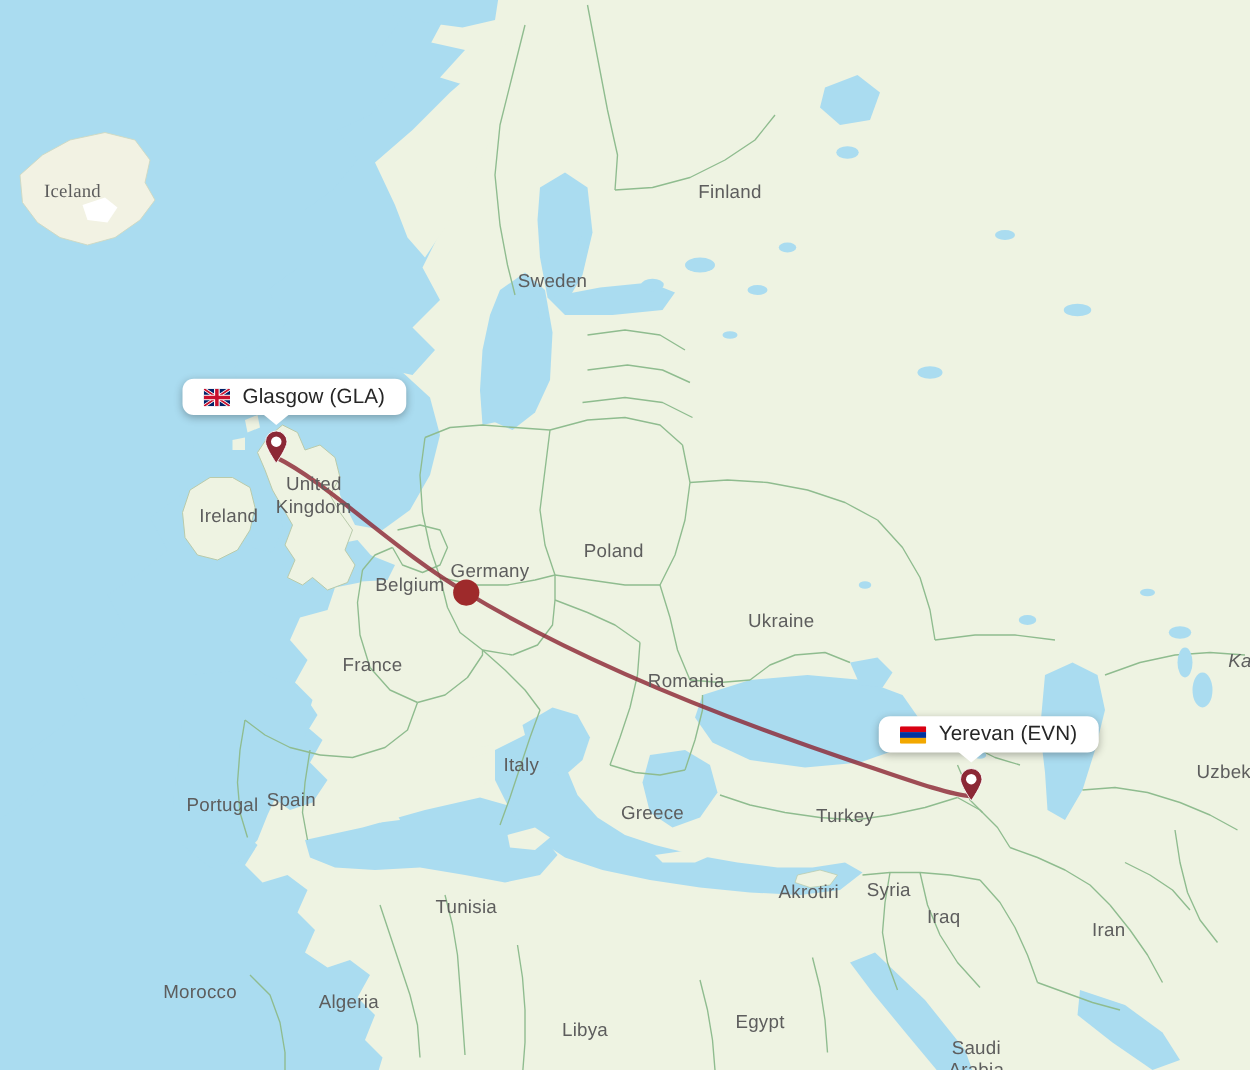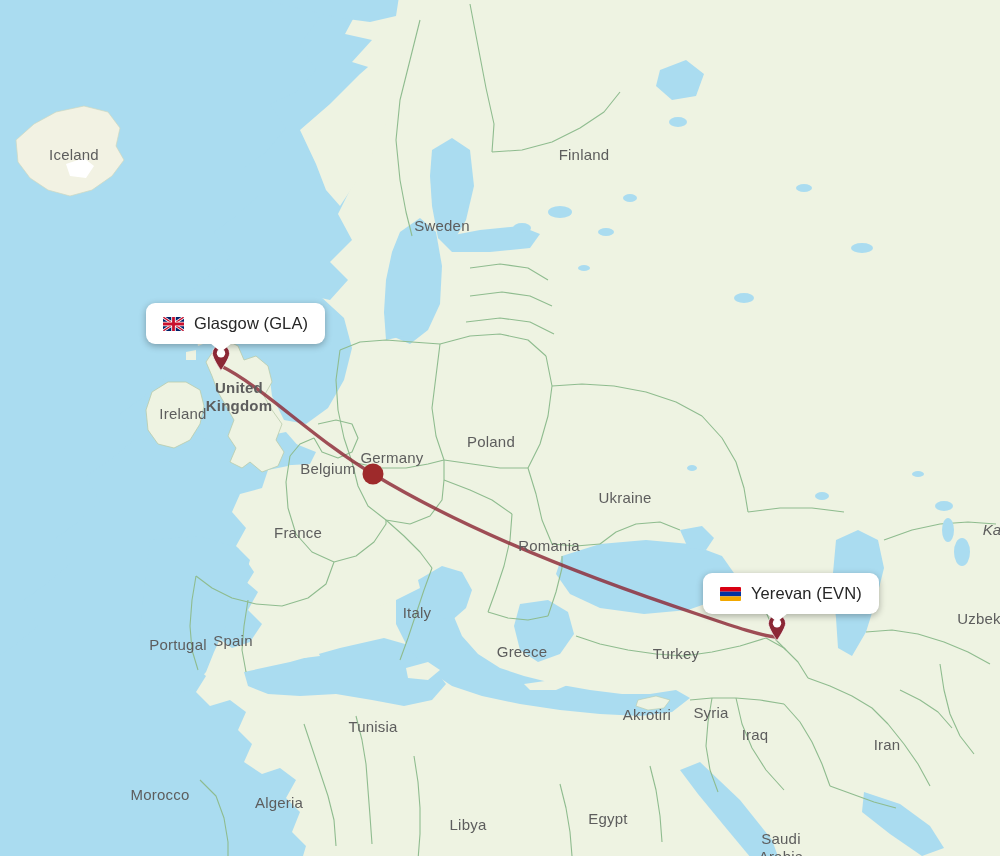--- a/index.html
+++ b/index.html
@@ -39,21 +39,21 @@
   }
   .country-label.two-line { line-height: 18px; }
 
   
   .route-label {
     position: absolute;
     background: #ffffff;
     border-radius: 9px;
     box-shadow: 0 2px 7px rgba(0,0,0,0.30);
     padding: 0 17px;
-    height: 41px;
+    height: 29px;
     display: flex;
     align-items: center;
     gap: 10px;
     white-space: nowrap;
     z-index: 40;
   }
   .route-label .lbl-text {
     font-size: 16.5px;
     color: #262626;
     font-family: "Liberation Sans", sans-serif;
@@ -335,25 +335,25 @@
         <path fill="#eef3e2" stroke="none" d="M 380 580 L 392 578 L 394 596 L 382 598 Z"></path>
 
         <path fill="#eef3e2" stroke="none" d="M 300 652 L 316 648 L 320 656 L 304 658 Z"></path>
       </g>
 
       <path id="route-path" fill="none" stroke="#8c2836" stroke-opacity="0.82" stroke-width="3.4" stroke-linecap="round" d="M 221 366 C 262 386, 315 440, 373 474 C 470 533, 600 582, 700 615 C 735 627, 762 636, 777 637"></path>
     </g>
   </svg>
 
   <div id="country-labels">
-      <div class="country-label" style="left: 74px; top: 154px;">Iceland</div>
+      <div class="country-label" style="left: 58px; top: 154px; font-family: Liberation Serif, serif;">Iceland</div>
       <div class="country-label" style="left: 442px; top: 225px;">Sweden</div>
       <div class="country-label" style="left: 584px; top: 154px;">Finland</div>
       <div class="country-label" style="left: 183px; top: 413px;">Ireland</div>
-      <div class="country-label two-line" style="left: 239px; top: 397px; font-weight: bold;">United
+      <div class="country-label two-line" style="left: 251px; top: 397px;">United
 Kingdom</div>
       <div class="country-label" style="left: 491px; top: 441px;">Poland</div>
       <div class="country-label" style="left: 392px; top: 457px;">Germany</div>
       <div class="country-label" style="left: 328px; top: 468px;">Belgium</div>
       <div class="country-label" style="left: 625px; top: 497px; text-align: center;">Ukraine</div>
       <div class="country-label" style="left: 298px; top: 532px;">France</div>
       <div class="country-label" style="left: 549px; top: 545px;">Romania</div>
       <div class="country-label" style="left: 417px; top: 600px; margin-top: 12px;">Italy</div>
       <div class="country-label" style="left: 233px; top: 640px;">Spain</div>
       <div class="country-label" style="left: 178px; top: 644px;">Portugal</div>

